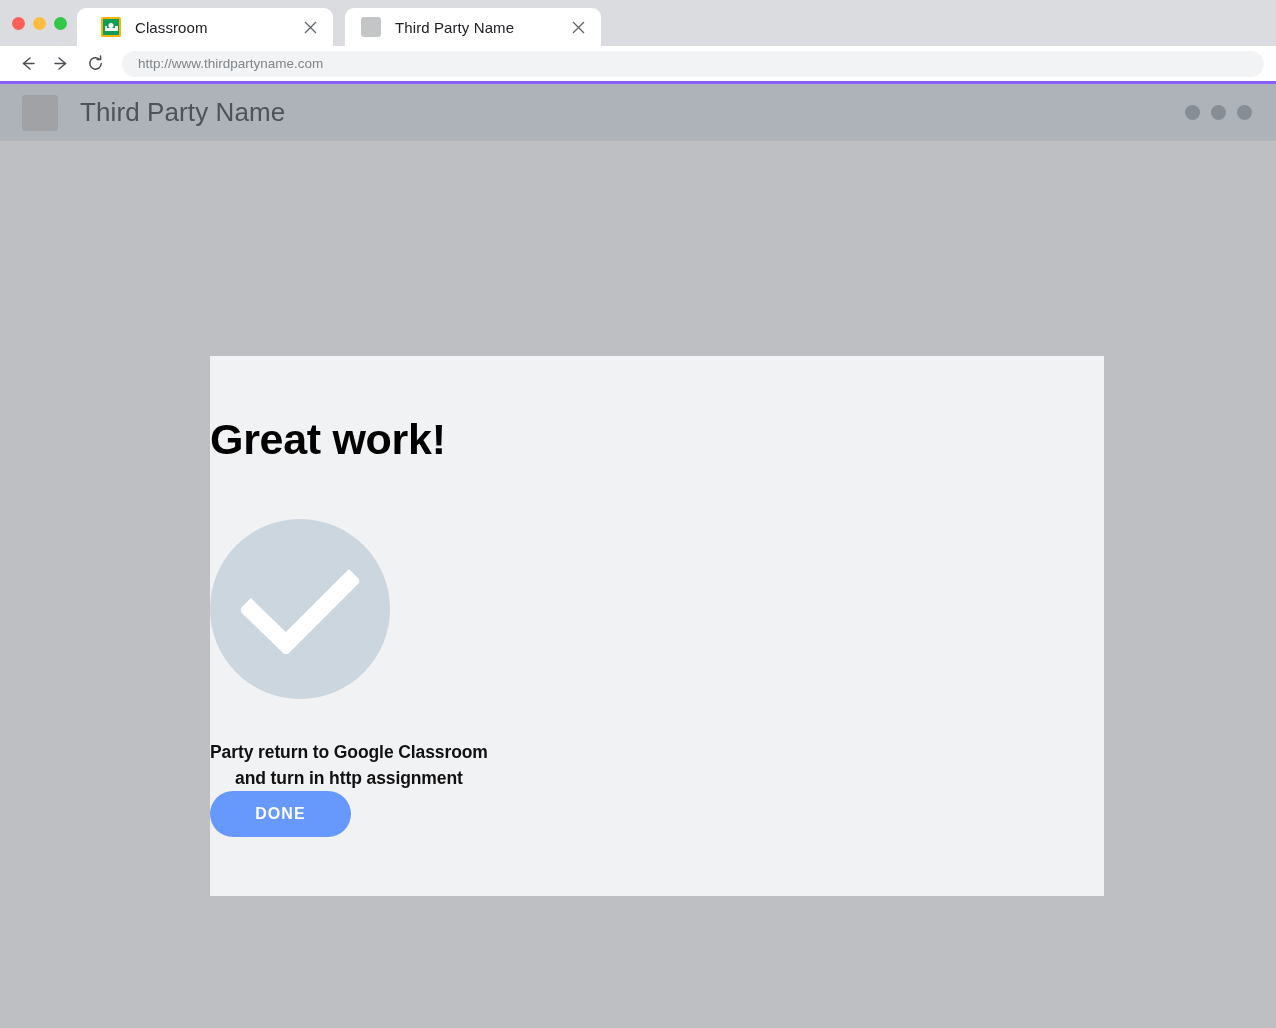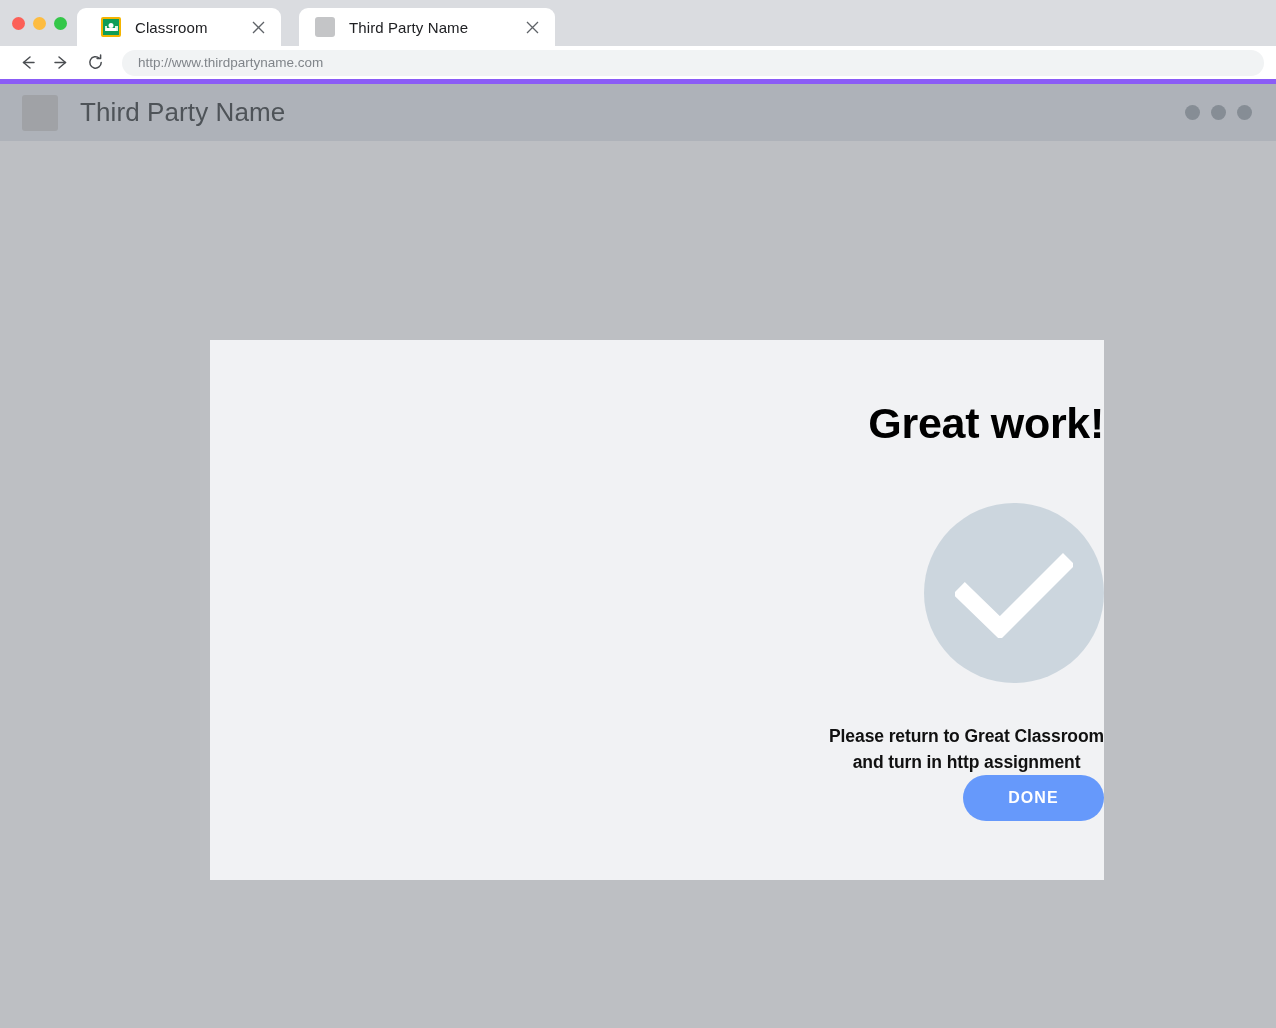--- a/index.html
+++ b/index.html
@@ -59,21 +59,21 @@
     height: 38px;
     background: #ffffff;
     border-radius: 9px 9px 0 0;
     display: flex;
     align-items: center;
     padding: 0 12px 0 16px;
     box-sizing: border-box;
     position: relative;
     min-width: 0;
   }
-  .tab-1 { width: 204px; margin-right: 18px; padding-left: 24px; }
+  .tab-1 { width: 256px; margin-right: 12px; padding-left: 24px; }
   .tab-2 { width: 256px; }
 
   .tab-favicon {
     width: 20px;
     height: 20px;
     flex: 0 0 auto;
     margin-right: 14px;
     border-radius: 2px;
     position: relative;
   }
@@ -141,21 +141,21 @@
 
   
   .navbar {
     height: 38px;
     background: #ffffff;
     display: flex;
     align-items: center;
     padding: 0 12px;
     box-sizing: border-box;
     flex: 0 0 auto;
-    border-bottom: 5px solid #8b5cf6;
+    border-bottom: 3px solid #8b5cf6;
   }
   .nav-btn {
     width: 30px;
     height: 30px;
     display: flex;
     align-items: center;
     justify-content: center;
     color: #4a4d51;
     flex: 0 0 auto;
     margin-right: 4px;
@@ -230,27 +230,27 @@
   .card-area {
     position: absolute;
     left: 0;
     top: 57px;
     right: 0;
     bottom: 0;
   }
   .card {
     position: absolute;
     left: 210px;
-    top: 199px;
+    top: 215px;
     width: 894px;
     height: 540px;
     background: #f1f2f4;
     display: flex;
     flex-direction: column;
-    align-items: flex-end;
+    align-items: flex-start;
   }
 
   .card-heading {
     margin-top: 62px;
     font-size: 43px;
     font-weight: bold;
     color: #000000;
     letter-spacing: -0.3px;
     line-height: 1;
   }
@@ -381,21 +381,21 @@
 
         <div class="card-heading">Great work!</div>
 
         <div class="check-circle">
           <svg width="118" height="90" viewBox="0 0 118 90" aria-hidden="true">
             <path d="M10 46 L45 80 L108 17" stroke="#ffffff" stroke-width="17" fill="none" stroke-linecap="square" stroke-linejoin="miter"></path>
           </svg>
         </div>
 
         <div class="card-message">
-          <span>Please return to Great Classroom</span>
+          <span>Party return to Google Classroom</span>
           <span class="line2">and turn in http assignment</span>
         </div>
 
         <button class="done-button">DONE</button>
 
       </div>
     </div>
 
   </div>
 </div>

